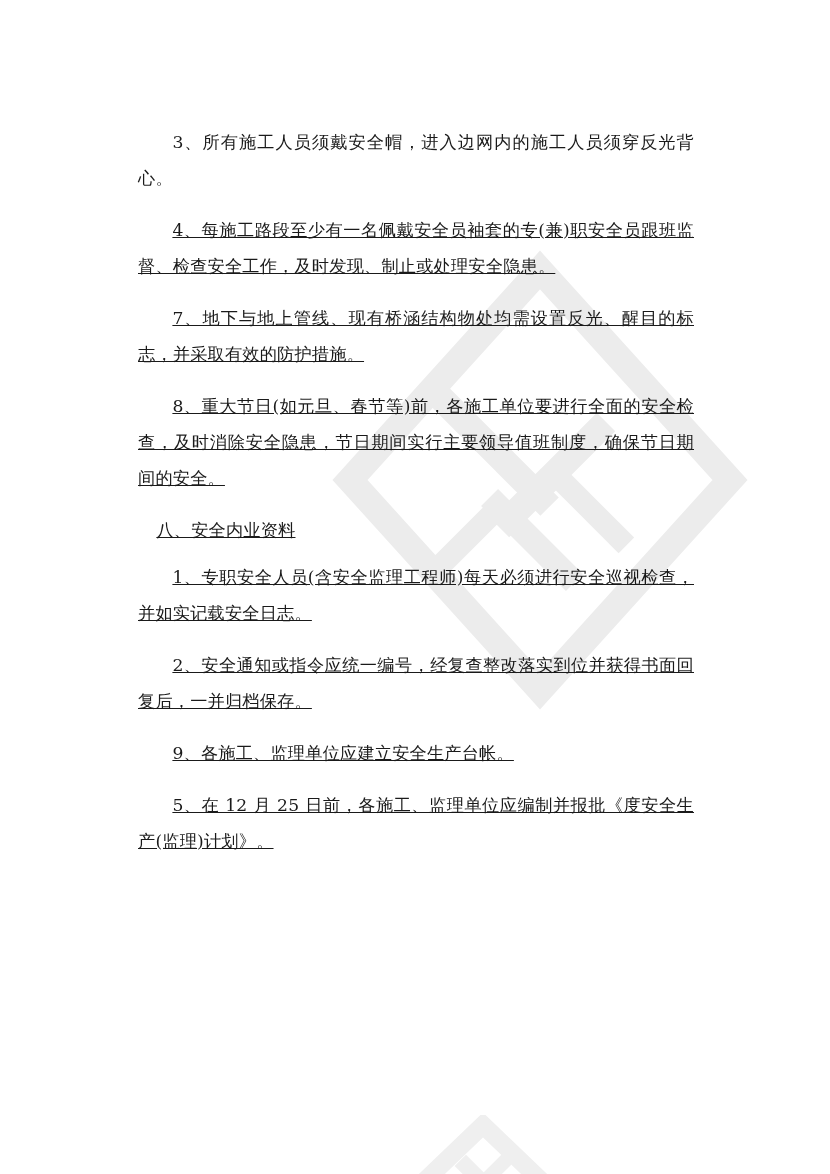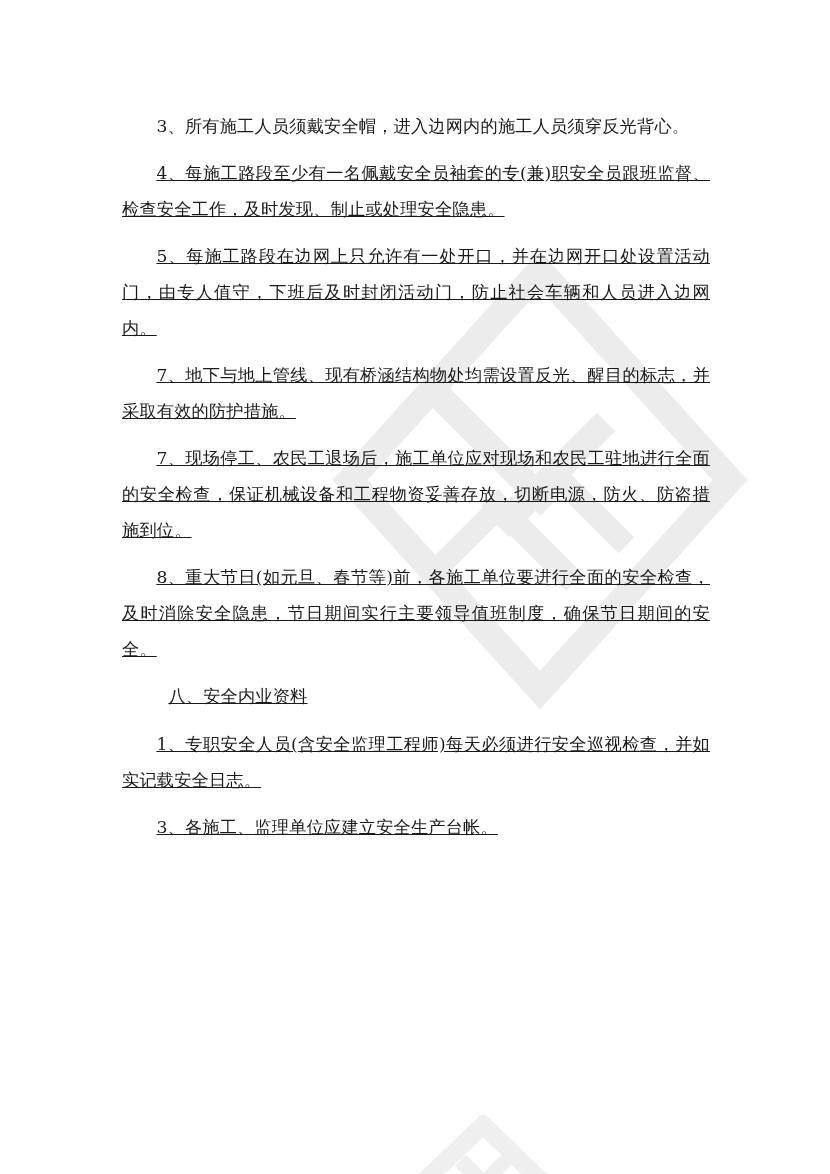--- a/index.html
+++ b/index.html
@@ -29,33 +29,33 @@
       z-index: 0;
     }
     .content {
       position: absolute;
       left: 122px;
       top: 108px;
       width: 588px;
       z-index: 1;
     }
     .para {
-      margin: 0;
+      margin: 16px;
       font-size: 17.2px;
       line-height: 36px;
       text-indent: 2em;
       text-align: justify;
       letter-spacing: 0.2px;
     }
     .para + .para {
       margin-top: 11px;
       text-decoration: underline;
     }
     .heading {
-      margin: 12px;
+      margin: 0;
       margin-top: 11px;
       font-size: 17.2px;
       line-height: 36px;
       text-indent: 2em;
       font-weight: normal;
     }
   </style>
 </head>
 <body>
 
@@ -80,21 +80,21 @@
     </g>
     <g fill="#efefef">
       <rect x="90" y="38" width="16" height="50" transform="rotate(-45 98 63)"></rect>
       <rect x="112" y="30" width="14" height="45" transform="rotate(45 119 52)"></rect>
     </g>
   </svg>
 
   <div class="content">
     <p class="para">3、所有施工人员须戴安全帽，进入边网内的施工人员须穿反光背心。</p>
     <p class="para">4、每施工路段至少有一名佩戴安全员袖套的专(兼)职安全员跟班监督、检查安全工作，及时发现、制止或处理安全隐患。</p>
-    <p class="para">5、每施工路段在边网上只允许有一处开口，并在边网开口处设置活动门，由专人值守，下班后及时封闭活动门，防止社会车辆和人员进入边网内。</p>
     <p class="para">7、地下与地上管线、现有桥涵结构物处均需设置反光、醒目的标志，并采取有效的防护措施。</p>
-    <p class="para">7、现场停工、农民工退场后，施工单位应对现场和农民工驻地进行全面的安全检查，保证机械设备和工程物资妥善存放，切断电源，防火、防盗措施到位。</p>
     <p class="para">8、重大节日(如元旦、春节等)前，各施工单位要进行全面的安全检查，及时消除安全隐患，节日期间实行主要领导值班制度，确保节日期间的安全。</p>
     <p class="para heading">八、安全内业资料</p>
     <p class="para">1、专职安全人员(含安全监理工程师)每天必须进行安全巡视检查，并如实记载安全日志。</p>
-    <p class="para">3、各施工、监理单位应建立安全生产台帐。</p>
+    <p class="para">2、安全通知或指令应统一编号，经复查整改落实到位并获得书面回复后，一并归档保存。</p>
+    <p class="para">9、各施工、监理单位应建立安全生产台帐。</p>
+    <p class="para">5、在 12 月 25 日前，各施工、监理单位应编制并报批《度安全生产(监理)计划》。</p>
   </div>
 </div>
 
 </body></html>

